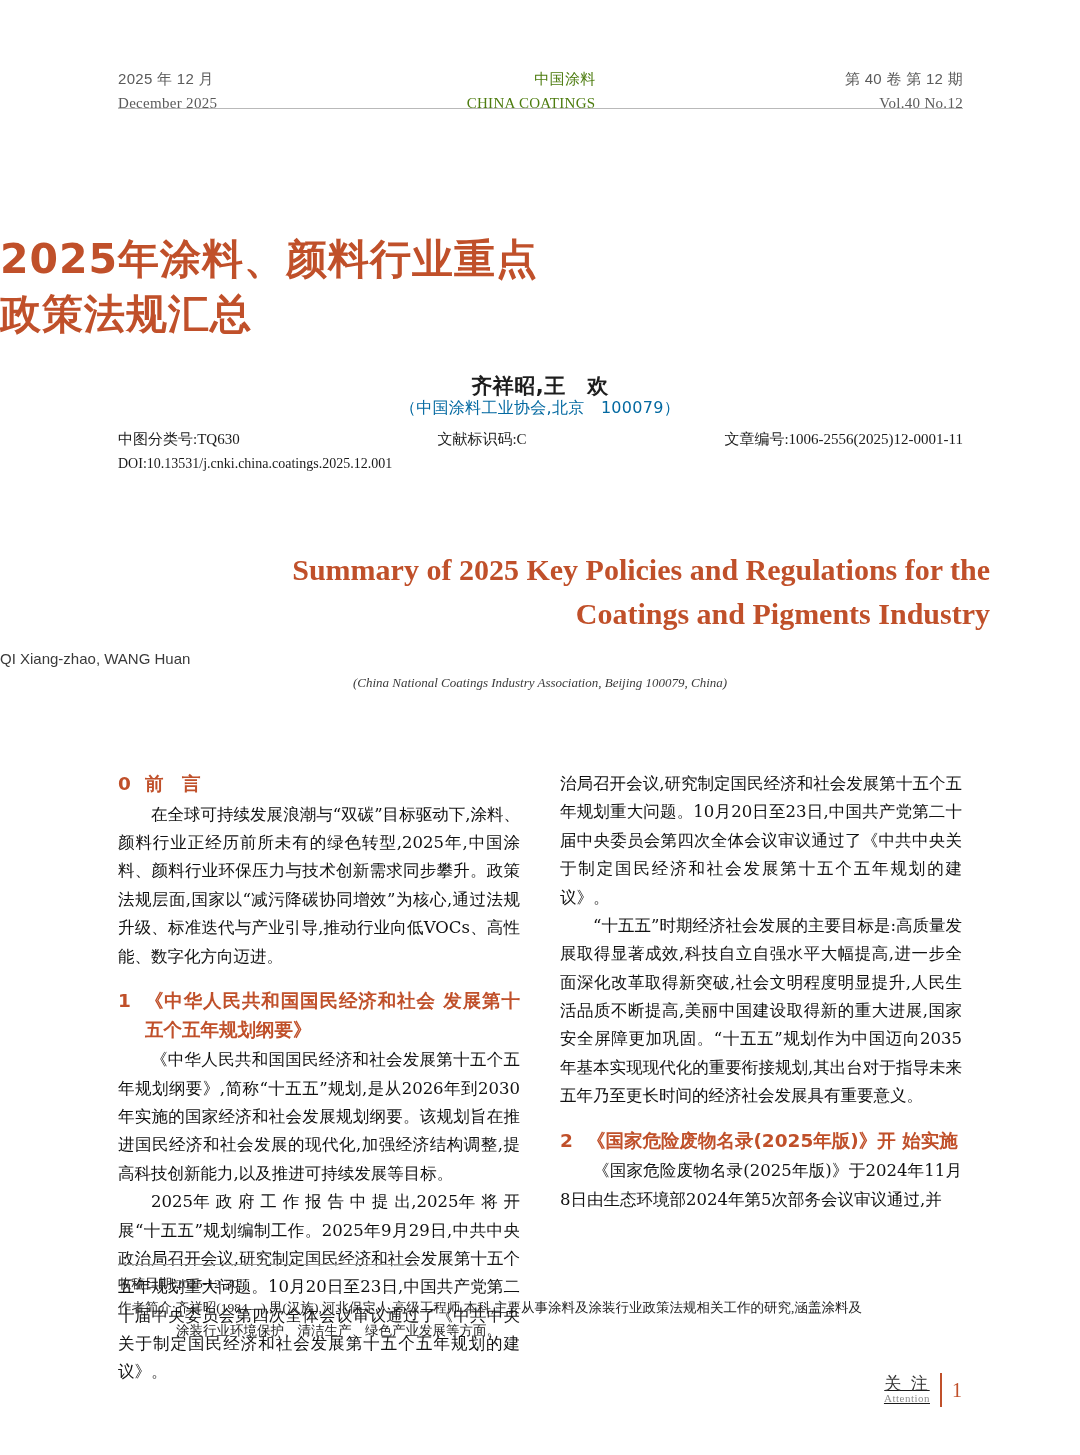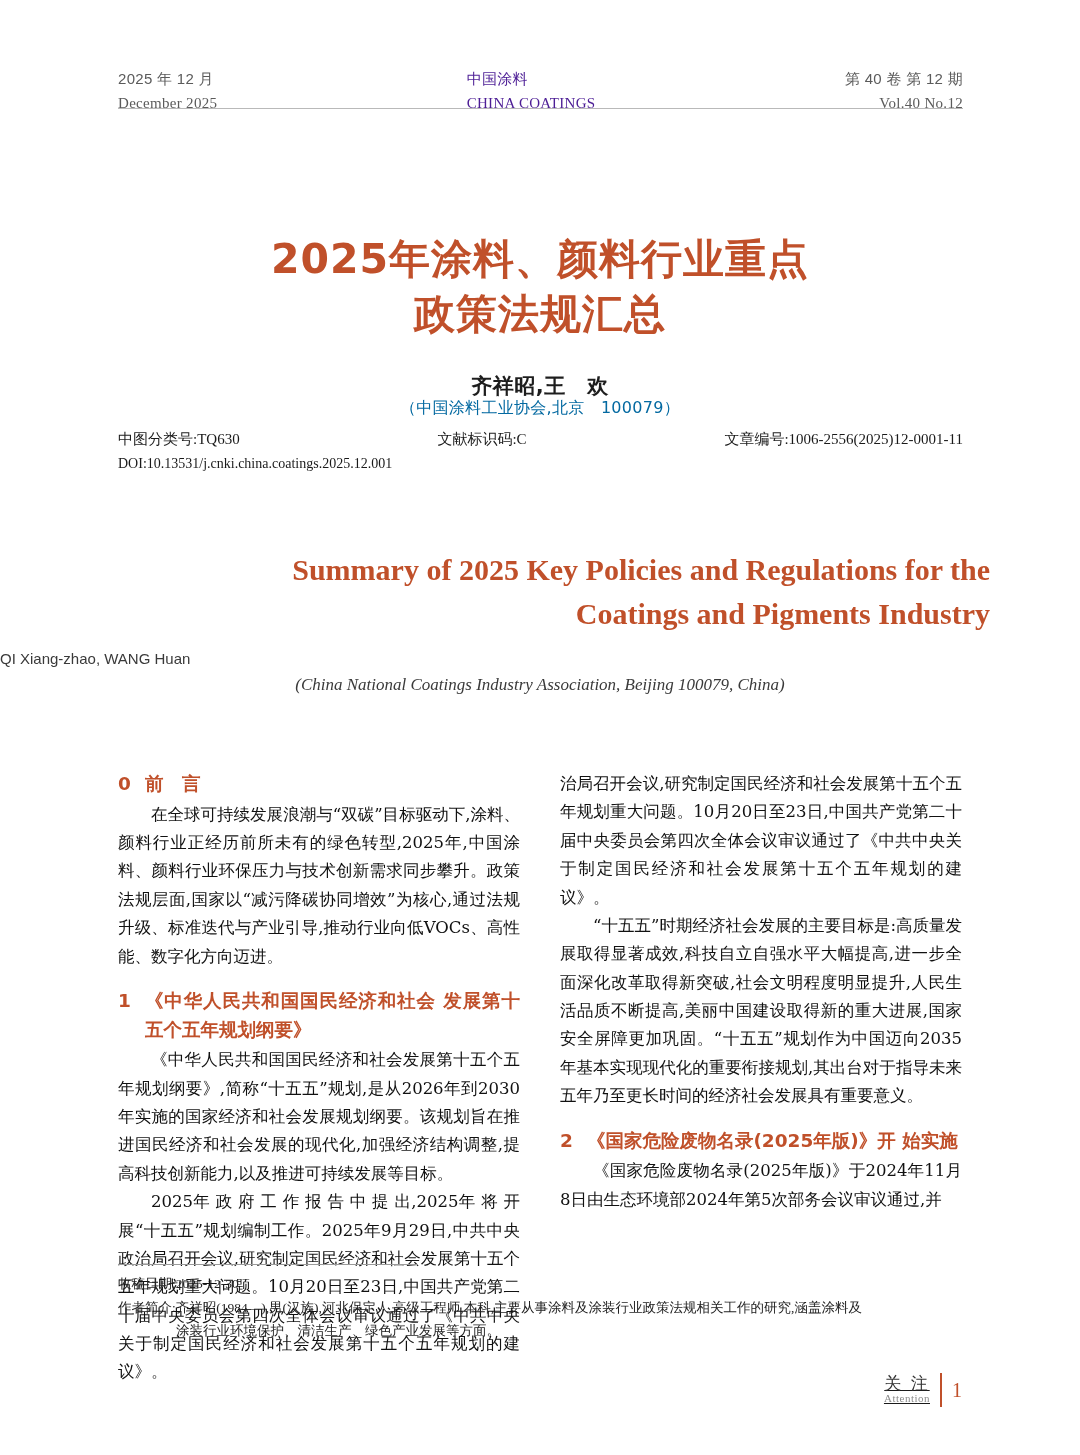--- a/index.html
+++ b/index.html
@@ -26,40 +26,40 @@
     width: 845px;
     display: flex;
     justify-content: space-between;
     align-items: flex-start;
     color: #5b5b5b;
     font-size: 15px;
     line-height: 1.6;
     margin-top: 17px;
   }
   .runhead .col { white-space: nowrap; }
-  .runhead .col.center { text-align: left; color: #4c1d95; }
+  .runhead .col.center { text-align: right; color: #4d7c0f; }
   .runhead .col.right { text-align: right; }
   .runhead .l1 { font-family: "Liberation Sans", sans-serif; font-size: 15px; letter-spacing: .3px;}
   .runhead .l2 { font-family: "Liberation Serif", serif; font-size: 15px; letter-spacing: .3px;}
   .runhead-rule {
     position: absolute;
     left: 118px;
     top: 108px;
     width: 845px;
     height: 1px;
     background: #b9b9b9;
   }
 
   
   .title-cn {
     position: absolute;
     left: 0;
     top: 232px;
     width: 1080px;
-    text-align: center;
+    text-align: left;
     color: #c0502a;
     font-family: "DejaVu Sans", sans-serif;
     font-weight: bold;
     font-size: 41px;
     line-height: 1.33;
     letter-spacing: 1px;
   }
   .authors-cn {
     position: absolute;
     left: 0;
@@ -129,21 +129,21 @@
     color: #3a3a3a;
   }
   .affil-en {
     position: absolute;
     left: 0;
     top: 675px;
     width: 1080px;
     text-align: center;
     font-family: "Liberation Serif", serif;
     font-style: italic;
-    font-size: 17px;
+    font-size: 13px;
     color: #3a3a3a;
   }
 
   
   .cols {
     position: absolute;
     left: 118px;
     top: 770px;
     width: 845px;
     height: 490px;

